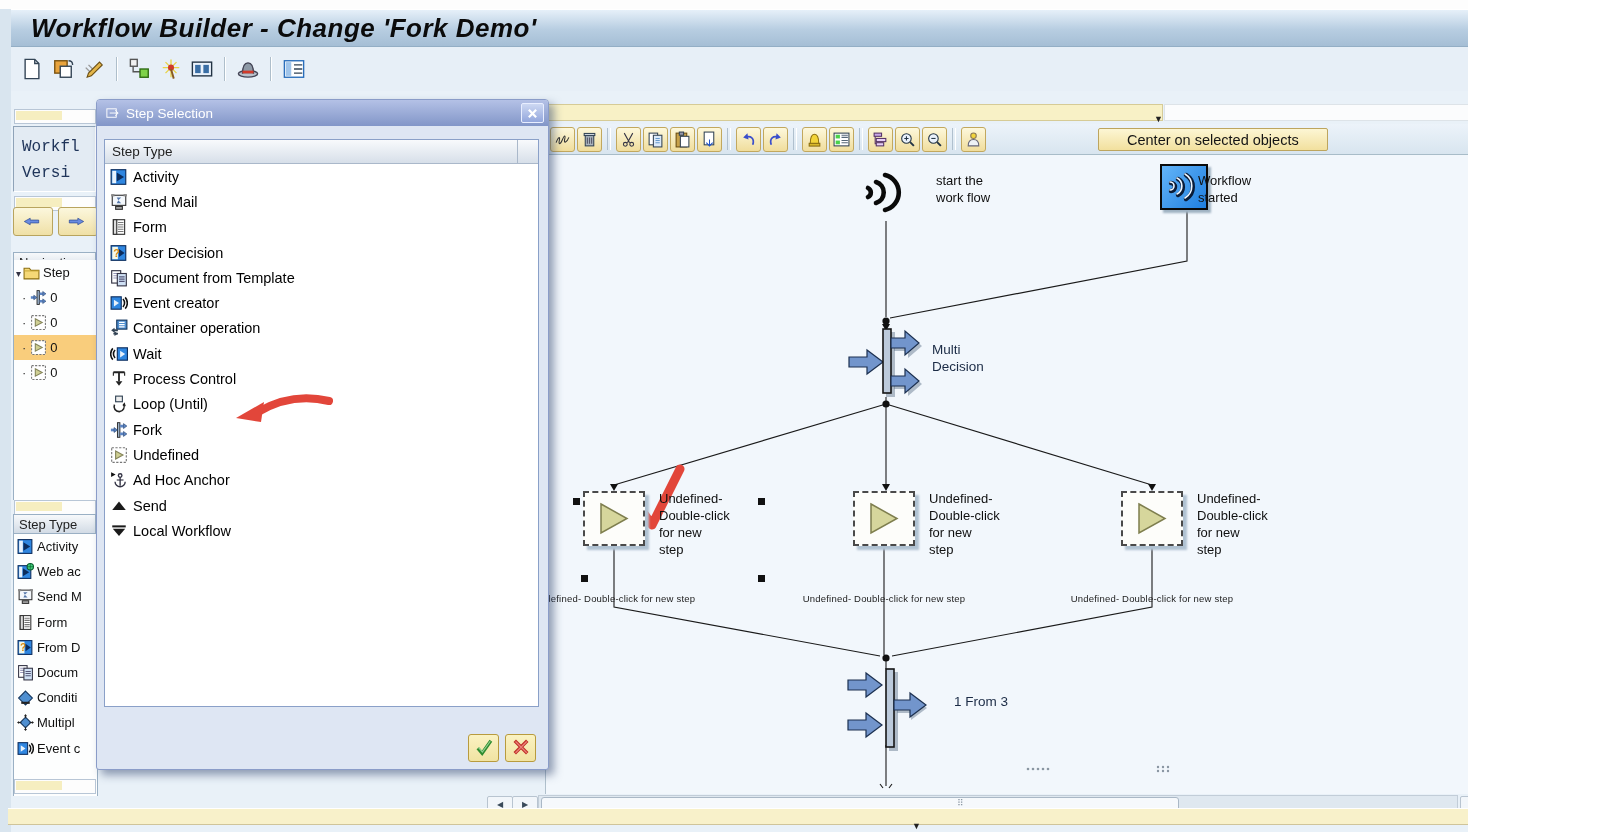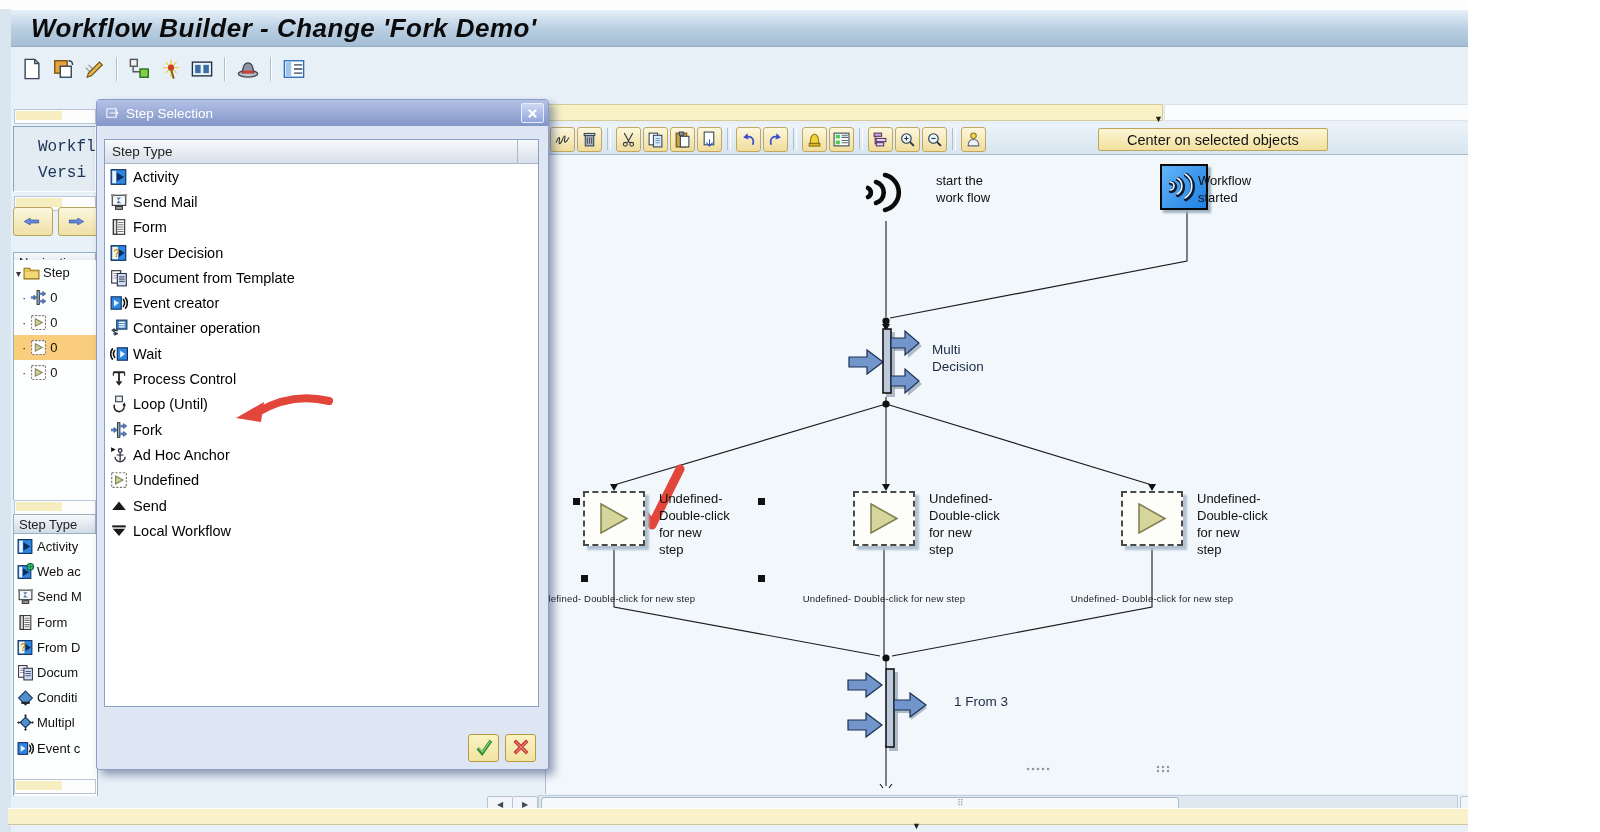--- a/index.html
+++ b/index.html
@@ -17,21 +17,21 @@
   .toolbar-top{left:11px;top:47px;width:1589px;height:44px;background:#e7eff7;
     display:flex;align-items:center;padding-left:8px;gap:5px;box-sizing:border-box;}
   .tbi{width:26px;height:26px;display:inline-flex;align-items:center;justify-content:center;}
   .tbi svg{width:22px;height:22px;}
   .vsep{width:1px;height:24px;background:#aebecb;margin:0 4px;border-right:1px solid #fff;}
   
   .p-strip{left:14px;width:80px;height:13px;background:#fdfdfd;border:1px solid #b8c6d6;}
   .p-strip .yel{position:absolute;left:1px;top:1px;width:46px;height:9px;background:#f6eec0;}
   .wf-box{left:13px;top:126px;width:83px;height:66px;background:#e3ebf3;
     border:1px solid #8fa3b8;border-right-color:#fff;border-bottom-color:#fff;
-    padding:7px 0 0 24px;box-sizing:border-box;
+    padding:7px 0 0 8px;box-sizing:border-box;
     font-family:"Liberation Mono","DejaVu Sans Mono",monospace;font-size:16px;line-height:26px;color:#20355a;
     white-space:nowrap;overflow:hidden;}
   .nav-btns{left:13px;top:207px;display:flex;gap:5px;}
   .nav-btn{width:38px;height:27px;background:linear-gradient(#fcf7dd,#efe0a6);
     border:1px solid #b8a45e;border-radius:3px;display:flex;align-items:center;justify-content:center;}
   .nav-btn svg{width:28px;height:17px;}
   .panel-head{width:83px;height:20px;background:linear-gradient(#f7f9fb,#d2dbe5);
     border:1px solid #9ab0c4;box-sizing:border-box;font-size:13px;color:#222;
     padding:2px 0 0 5px;white-space:nowrap;overflow:hidden;}
   .panel-body{width:83px;background:#fdfefe;border-left:1px solid #9ab0c4;border-right:1px solid #9ab0c4;
@@ -831,37 +831,37 @@
                 <polygon points="12,2.3 15,4.5 12,6.7" fill="#5b84c4" stroke="#1c3a66" stroke-width=".5"></polygon>
                 <polygon points="12,9.3 15,11.5 12,13.7" fill="#5b84c4" stroke="#1c3a66" stroke-width=".5"></polygon>
               </svg>
             </span>
             <span>Fork</span>
           </div>
 
           <div class="dlg-row">
             <span class="ti">
               <svg viewBox="0 0 16 16">
+                <rect x="1.5" y="1.5" width="13" height="13" fill="#fff" stroke="#777" stroke-dasharray="2 1.3"></rect>
+                <polygon points="5,4.5 11.5,8 5,11.5" fill="#cfcf92" stroke="#84845a"></polygon>
+              </svg>
+            </span>
+            <span>Undefined</span>
+          </div>
+
+          <div class="dlg-row">
+            <span class="ti">
+              <svg viewBox="0 0 16 16">
                 <polygon points="1,1 5,3.2 1,5.4" fill="#111"></polygon>
                 <circle cx="9" cy="4" r="1.6" fill="none" stroke="#334" stroke-width="1.2"></circle>
                 <path d="M9 5.5V13M4.5 9.5a4.5 4.5 0 0 0 9 0" stroke="#334" stroke-width="1.2" fill="none"></path>
                 <path d="M6 8h6" stroke="#334" stroke-width="1"></path>
               </svg>
             </span>
             <span>Ad Hoc Anchor</span>
-          </div>
-
-          <div class="dlg-row">
-            <span class="ti">
-              <svg viewBox="0 0 16 16">
-                <rect x="1.5" y="1.5" width="13" height="13" fill="#fff" stroke="#777" stroke-dasharray="2 1.3"></rect>
-                <polygon points="5,4.5 11.5,8 5,11.5" fill="#cfcf92" stroke="#84845a"></polygon>
-              </svg>
-            </span>
-            <span>Undefined</span>
           </div>
 
           <div class="dlg-row">
             <span class="ti">
               <svg viewBox="0 0 16 16">
                 <polygon points="8,4 14,11.5 2,11.5" fill="#1a1a1a"></polygon>
               </svg>
             </span>
             <span>Send</span>
           </div>

